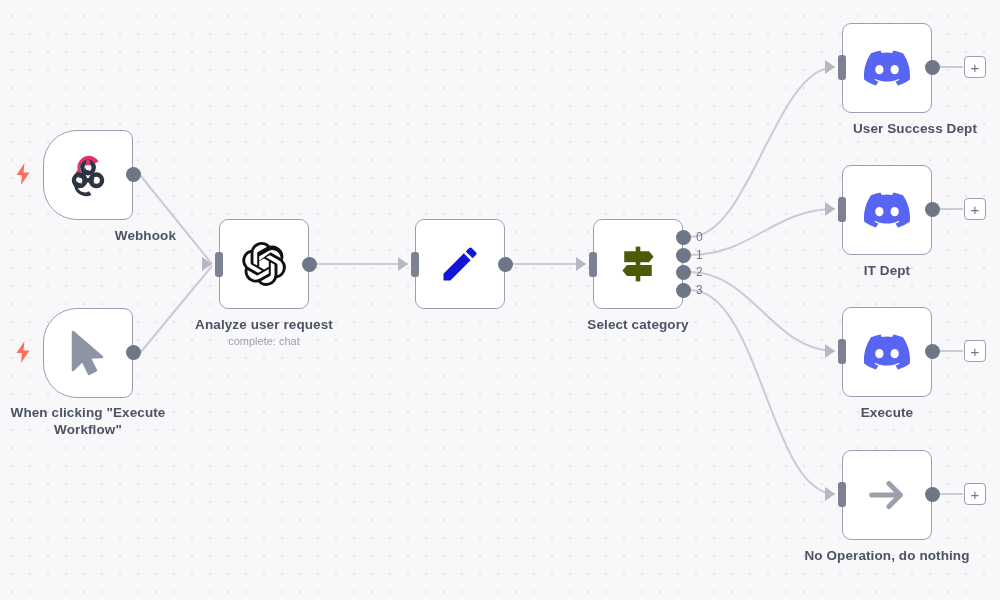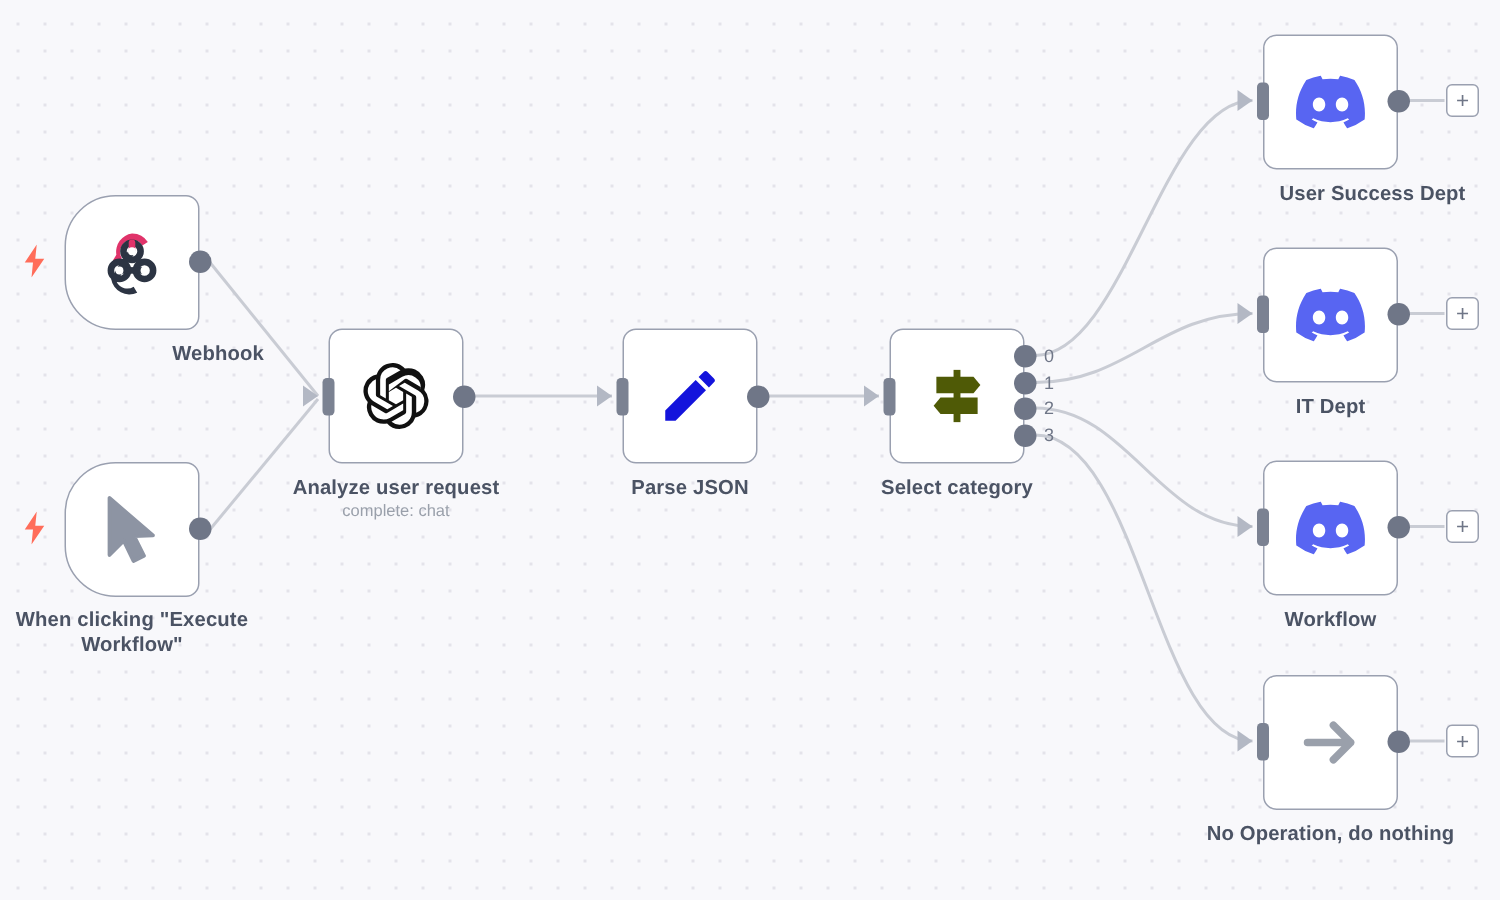--- a/index.html
+++ b/index.html
@@ -204,21 +204,20 @@
   <div class="in-arrow" style="left:398px; top:257px;"></div>
   <div class="in-port" style="left:411px; top:252px;"></div>
   <div class="node" style="left:415px; top:219px;">
     <span class="glyph">
       <svg width="44" height="44" viewBox="0 0 24 24">
         <path fill="#1414dc" d="M3 17.25V21h3.75L17.81 9.94l-3.75-3.75L3 17.25zM20.71 7.04a1 1 0 0 0 0-1.41l-2.34-2.34a1 1 0 0 0-1.41 0l-1.83 1.83 3.75 3.75 1.83-1.83z"></path>
       </svg>
     </span>
   </div>
   <div class="out-dot" style="left:498px; top:257px;"></div>
-  <div class="nlabel" style="left:370px; top:316px; width:180px;">Parse JSON</div>
 
   <div class="in-arrow" style="left:576px; top:257px;"></div>
   <div class="in-port" style="left:589px; top:252px;"></div>
   <div class="node" style="left:593px; top:219px;">
     <span class="glyph">
       <svg width="44" height="44" viewBox="0 0 48 48">
         <rect x="21.5" y="5" width="5" height="38" fill="#4f5a06"></rect>
         <path d="M9 10 H36 L41 16 L36 22 H9 Z" fill="#4f5a06"></path>
         <path d="M39 25 H12 L7 31 L12 37 H39 Z" fill="#4f5a06"></path>
       </svg>
@@ -264,21 +263,21 @@
   <div class="in-port" style="left:838px; top:339px;"></div>
   <div class="node" style="left:842px; top:307px;">
     <span class="glyph">
       <svg width="46" height="46" viewBox="0 0 71 55">
         <path fill="#5865f2" d="M60.1 4.9A58.5 58.5 0 0 0 45.6.4a.22.22 0 0 0-.23.1c-.63 1.1-1.33 2.55-1.82 3.68a54 54 0 0 0-16.23 0A37.4 37.4 0 0 0 25.46.5a.23.23 0 0 0-.23-.11 58.4 58.4 0 0 0-14.5 4.5.2.2 0 0 0-.1.08C1.58 18.7-.94 32.1.3 45.4c0 .07.04.13.1.17a58.8 58.8 0 0 0 17.7 8.95c.1.03.2 0 .25-.08a42 42 0 0 0 3.63-5.9.22.22 0 0 0-.12-.31 38.7 38.7 0 0 1-5.53-2.64.23.23 0 0 1-.02-.37c.37-.28.74-.57 1.1-.86a.22.22 0 0 1 .22-.03c11.6 5.3 24.17 5.3 35.64 0a.22.22 0 0 1 .23.02c.36.3.73.59 1.1.87a.23.23 0 0 1-.02.37 36.4 36.4 0 0 1-5.53 2.63.23.23 0 0 0-.12.32 47 47 0 0 0 3.63 5.9c.05.08.15.11.25.08a58.6 58.6 0 0 0 17.73-8.95.23.23 0 0 0 .1-.16c1.5-15.4-2.5-28.7-10.53-40.5a.18.18 0 0 0-.1-.1zM23.73 37.3c-3.5 0-6.4-3.22-6.4-7.17 0-3.95 2.84-7.17 6.4-7.17 3.58 0 6.44 3.25 6.39 7.17 0 3.95-2.84 7.17-6.4 7.17zm23.65 0c-3.5 0-6.4-3.22-6.4-7.17 0-3.95 2.84-7.17 6.4-7.17 3.58 0 6.44 3.25 6.38 7.17 0 3.95-2.8 7.17-6.38 7.17z"></path>
       </svg>
     </span>
   </div>
   <div class="out-dot" style="left:925px; top:344px;"></div>
   <div class="plus-btn" style="left:964px; top:340px;">+</div>
-  <div class="nlabel" style="left:797px; top:404px; width:180px;">Workflow</div>
+  <div class="nlabel" style="left:797px; top:404px; width:180px;">Execute</div>
 
   <div class="in-arrow" style="left:825px; top:487px;"></div>
   <div class="in-port" style="left:838px; top:482px;"></div>
   <div class="node" style="left:842px; top:450px;">
     <span class="glyph">
       <svg width="46" height="46" viewBox="0 0 24 24">
         <path fill="none" stroke="#9aa0ab" stroke-width="2.6" stroke-linecap="round" stroke-linejoin="round" d="M4 12 H19 M13 6 L19 12 L13 18"></path>
       </svg>
     </span>
   </div>

